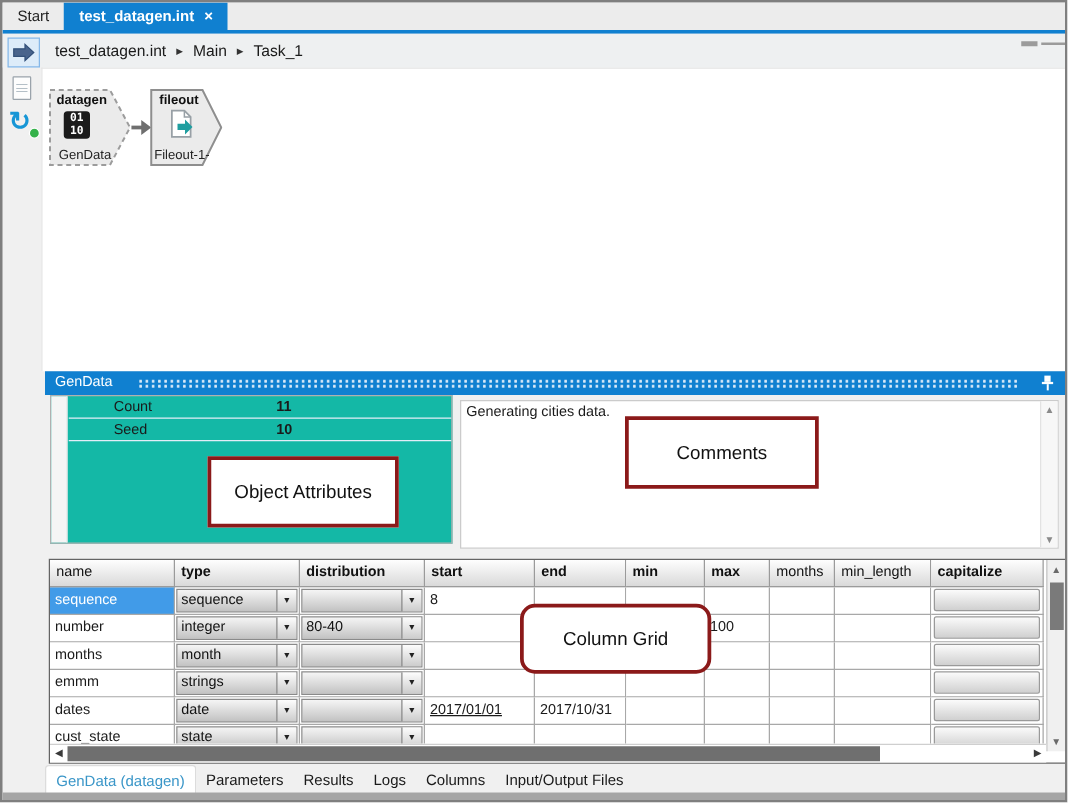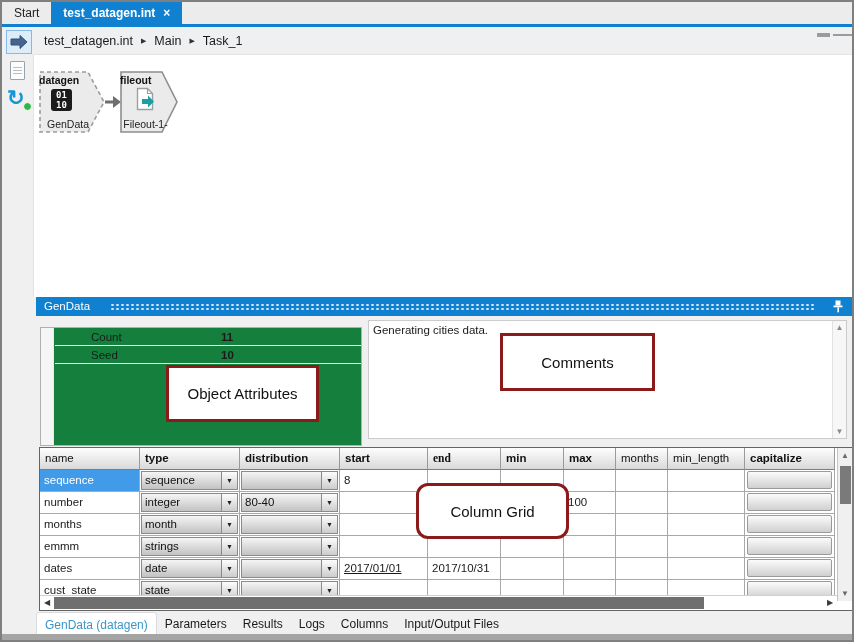--- a/index.html
+++ b/index.html
@@ -31,38 +31,38 @@
   .side-refresh { position:absolute; left:5px; top:85px; width:24px; height:24px; }
   .side-refresh .glyph { font-size:21px; line-height:22px; color:#1796d6; font-weight:bold; }
   .side-refresh .dot { position:absolute; right:-1px; bottom:0; width:9px; height:9px; border-radius:50%;
               background:#35b24a; border:1px solid #fff; }
 
   
   .canvas { position:absolute; left:31px; top:52px; width:819px; height:243px; background:#fff;
             border-top:1px solid #e4e4e4; border-left:1px solid #e4e4e4; }
   .node { position:absolute; }
   .node svg.shape { position:absolute; left:0; top:0; }
-  .node-title { position:absolute; top:3px; left:0; width:80%; font-size:10.5px; font-weight:bold; color:#111; }
+  .node-title { position:absolute; top:3px; left:0; width:80%; text-align:center; font-size:10.5px; font-weight:bold; color:#111; }
   .node-label { position:absolute; bottom:3px; left:0; width:88%; text-align:center; font-size:10.5px; color:#222;
                 white-space:nowrap; overflow:hidden; }
   .bin-icon { position:absolute; left:12px; top:18px; width:21px; height:22px; background:#1b1b1b; border-radius:3px;
               color:#fff; font-family:"DejaVu Sans Mono",monospace; font-size:9px; font-weight:bold; line-height:10px;
               display:flex; flex-direction:column; align-items:center; justify-content:center; }
   .file-icon { position:absolute; left:16px; top:16px; }
   .connector { position:absolute; left:71px; top:40px; }
 
   
   .gendata-bar { position:absolute; left:34px; top:295px; width:816px; height:19px; background:#1080d0; }
   .gendata-bar .title { position:absolute; left:8px; top:0; line-height:19px; font-size:11.5px; color:#fff; }
   .gendata-bar .dots { position:absolute; left:74px; right:36px; top:6px; height:8px;
        background:radial-gradient(circle, rgba(225,238,250,.95) 1px, transparent 1.4px); background-size:5px 4px; }
   .gendata-bar .pin { position:absolute; right:8px; top:3px; }
 
   
-  .attrs-box { position:absolute; left:38px; top:325px; width:322px; height:119px; background:#15803d; border:1px solid #b0b0b0; }
+  .attrs-box { position:absolute; left:38px; top:314px; width:322px; height:119px; background:#14b8a6; border:1px solid #b0b0b0; }
   .attrs-gutter { position:absolute; left:0; top:0; bottom:0; width:13px; background:#f5f5f5; border-right:1px solid #e8e8e8; }
   .attr-rows { position:absolute; left:14px; right:0; top:0; }
   .attr-row { display:flex; align-items:center; height:18px; border-bottom:1px solid #e2edf8; font-size:11.5px; color:#1a1a1a; }
   .attr-name { width:166px; padding-left:36px; }
   .attr-value { font-weight:bold; }
 
   .comments-box { position:absolute; left:366px; top:318px; width:479px; height:119px; background:#fff; border:1px solid #cbcbcb; }
   .comments-text { position:absolute; left:4px; top:3px; font-size:11.5px; color:#1a1a1a; }
   .v-scroll { position:absolute; right:0; top:0; bottom:0; width:14px; background:#f7f7f7; border-left:1px solid #e2e2e2; }
   .v-scroll .up, .v-scroll .dn { position:absolute; left:0; right:0; text-align:center; font-size:8px; color:#8a8a8a; }
@@ -224,21 +224,21 @@
     <span>Column Grid</span>
   </div>
 
   <div class="grid-frame">
     <div class="grid" id="grid">
         <div class="grid-row header">
           <div class="hcell" style="width: 100px;">name</div>
           <div class="hcell b" style="width: 100px;">type</div>
           <div class="hcell b" style="width: 100px;">distribution</div>
           <div class="hcell b" style="width: 88px;">start</div>
-          <div class="hcell b" style="width: 73px; font-family: Liberation Serif, serif;">end</div>
+          <div class="hcell b" style="width: 73px;">end</div>
           <div class="hcell b" style="width: 63px;">min</div>
           <div class="hcell b" style="width: 52px;">max</div>
           <div class="hcell" style="width: 52px;">months</div>
           <div class="hcell" style="width: 77px;">min_length</div>
           <div class="hcell b" style="width: 90px;">capitalize</div>
         </div>
         <div class="grid-row">
           <div class="cell sel" style="width: 100px;">sequence</div>
           <div class="cell ddcell" style="width: 100px;">
             <div class="dd">

